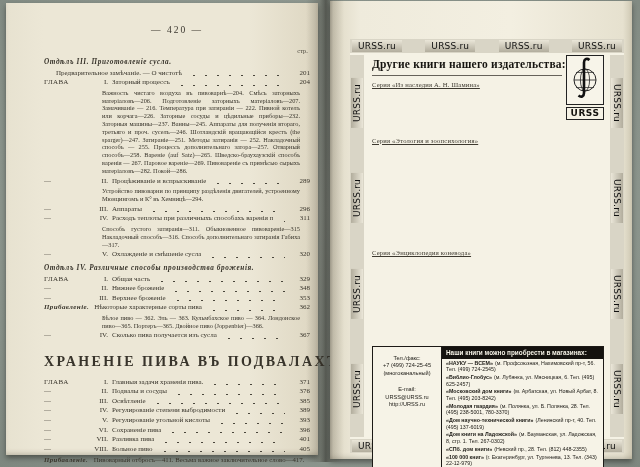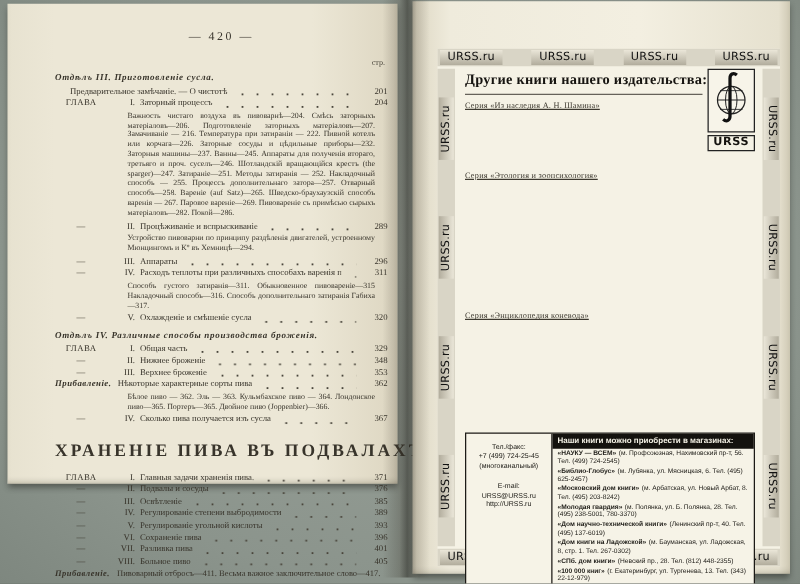--- a/index.html
+++ b/index.html
@@ -1,27 +1,27 @@
 <!DOCTYPE html>
 <html><head>
 <meta charset="utf-8">
 <style>
   html,body{margin:0;padding:0;background:#6e756e;}
   #canvas{position:relative;width:640px;height:467px;overflow:hidden;
           background:radial-gradient(ellipse at 50% 45%, #9aa29a 0%, #8b948c 70%, #7e877f 100%);
           font-family:"Liberation Serif","DejaVu Serif",serif;}
   
-  .page-left{position:absolute;left:6px;top:3px;width:312px;height:384px;
+  .page-left{position:absolute;left:6px;top:3px;width:312px;height:452px;
     background:linear-gradient(90deg,#e7e2d0 0%,#ece7d6 12%,#ece7d6 78%,#ddd6c1 100%);
     box-shadow:0 3px 5px rgba(20,20,15,.45), inset 0 -4px 6px -4px rgba(60,55,40,.4);}
   .pl-inner{padding:22px 8px 0 38px;color:#38342b;}
   .folio{text-align:center;font-size:9.5px;letter-spacing:2px;color:#3a362e;}
   .colhead{font-size:6.5px;text-align:right;margin:12px 2px 3px 0;color:#4a463c;}
   .trow{display:flex;align-items:baseline;font-size:7px;line-height:9.6px;white-space:nowrap;}
-  .trow .lbl{flex:0 0 42px;letter-spacing:.4px;text-align:center;}
+  .trow .lbl{flex:0 0 42px;letter-spacing:.4px;}
   .trow .num{flex:0 0 22px;text-align:right;padding-right:4px;}
   .trow .txt{white-space:nowrap;overflow:hidden;}
   .trow .leader{flex:1 1 8px;min-width:6px;height:4px;align-self:flex-end;margin:0 3px 1px 4px;
      background-image:radial-gradient(circle,#4a463c .7px,transparent 1px);
      background-size:12px 3px;background-repeat:repeat-x;background-position:2px bottom;}
   .trow .page{flex:0 0 22px;text-align:right;}
   .trow[data-cls="sec"]{display:block;font-weight:700;font-size:7.2px;letter-spacing:.6px;margin:4px 0 1px;}
   .trow[data-cls="sec"] .txt{white-space:normal;font-style:italic;}
   .trow[data-cls="note"]{display:block;margin:1px 10px 2px 58px;font-size:6.3px;line-height:7.8px;text-align:justify;}
   .trow[data-cls="note"] .txt{white-space:normal;}

